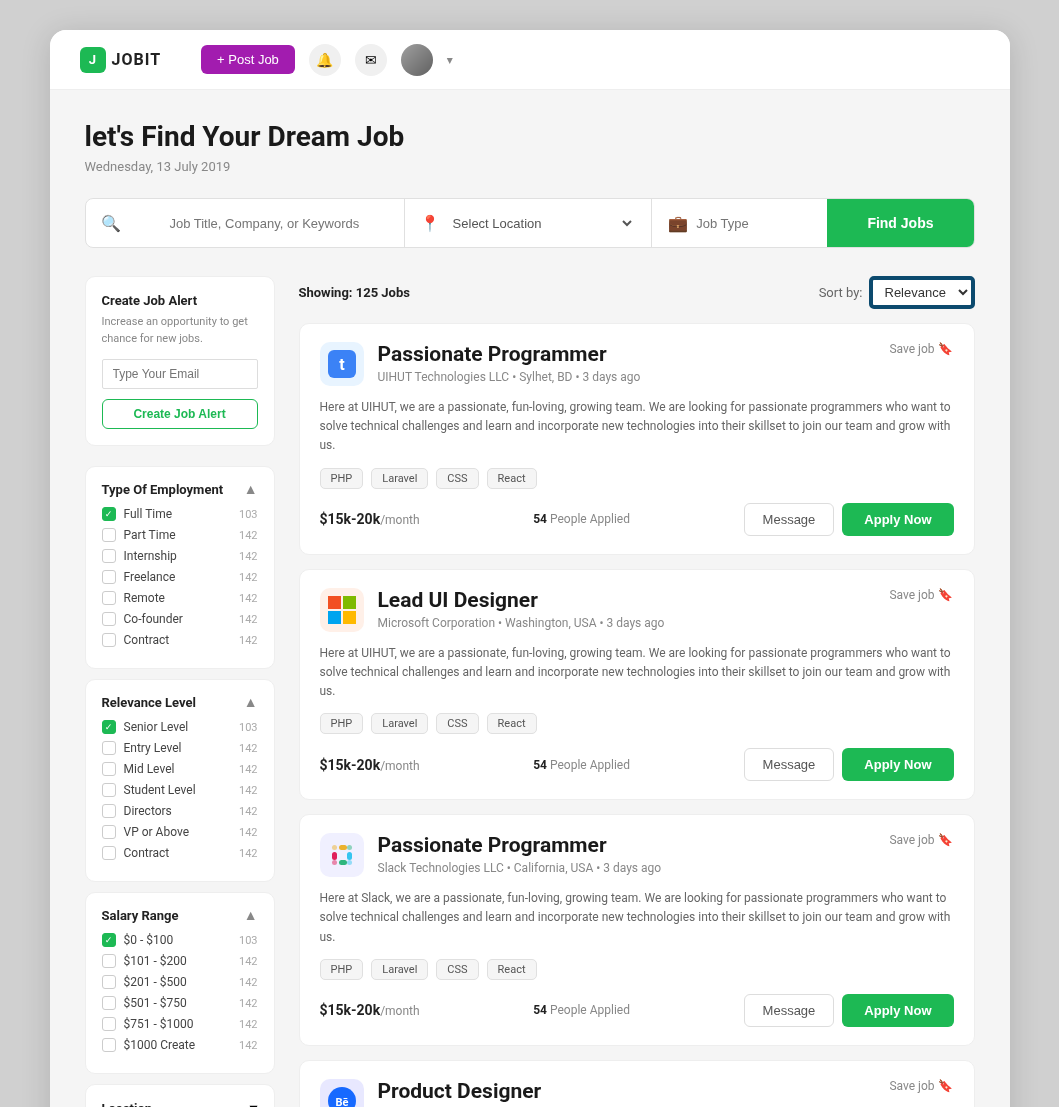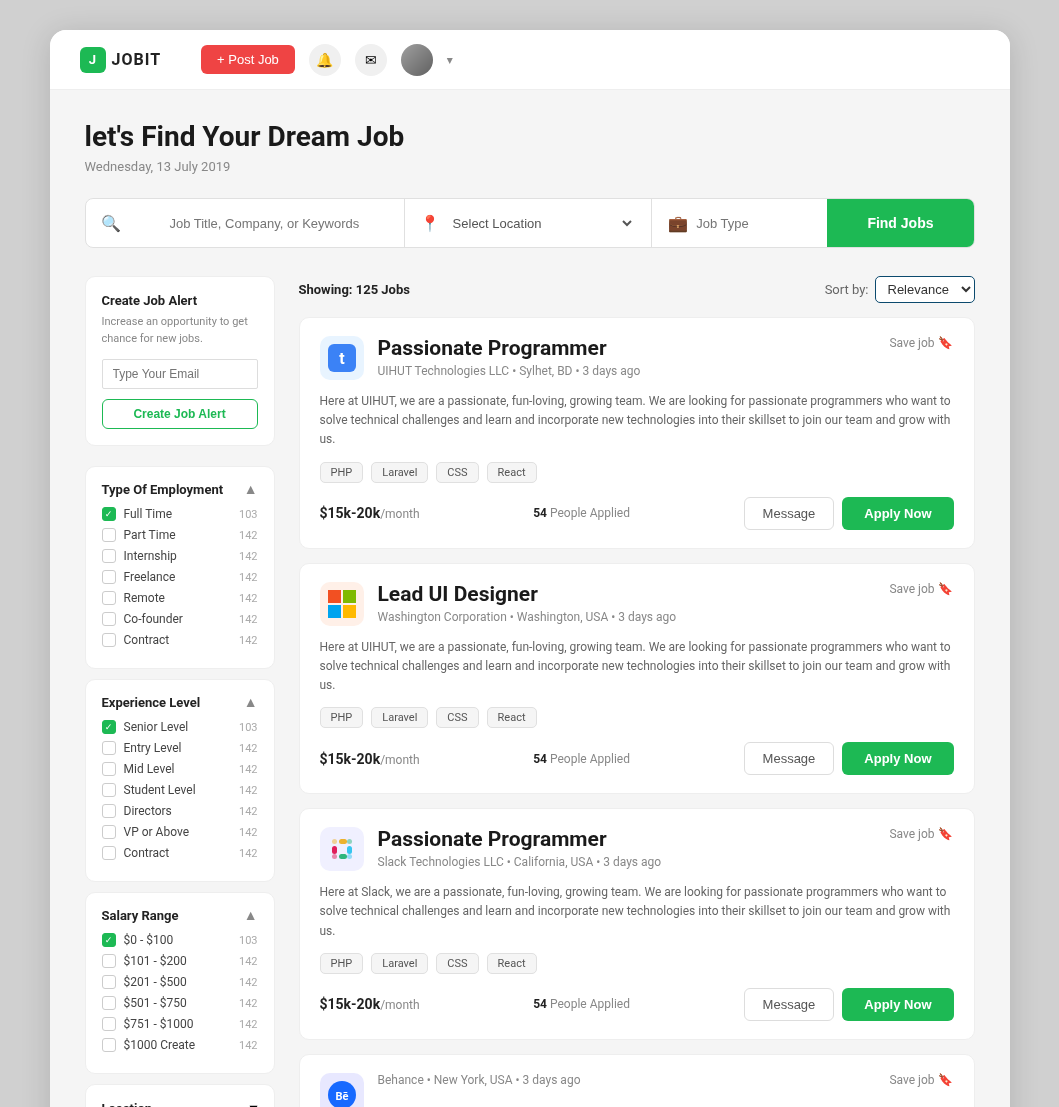--- a/index.html
+++ b/index.html
@@ -69,21 +69,21 @@
       color: #1db954;
       border-bottom: 2px solid #1db954;
       font-weight: 600;
     }
     .nav-right {
       display: flex;
       align-items: center;
       gap: 14px;
     }
     .post-job-btn {
-      background: #ef4444;
+      background: #a21caf;
       color: #fff;
       border: none;
       padding: 7px 16px;
       border-radius: 6px;
       font-size: 13px;
       cursor: pointer;
       display: flex;
       align-items: center;
       gap: 5px;
     }
@@ -342,21 +342,21 @@
       color: #222;
     }
     .sort-control {
       display: flex;
       align-items: center;
       gap: 6px;
       font-size: 13px;
       color: #666;
     }
     .sort-select {
-      border: 1px solid #0c4a6e;
+      border: 4px solid #0c4a6e;
       border-radius: 5px;
       padding: 4px 8px;
       font-size: 13px;
       color: #333;
       background: #fff;
       cursor: pointer;
       outline: none;
     }
     .job-card {
       background: #fff;
@@ -600,21 +600,21 @@
             <div class="filter-item-left">
               <div class="checkbox"></div>
               <span class="filter-label">Contract</span>
             </div>
             <span class="filter-count">142</span>
           </div>
         </div>
 
         <div class="filter-section">
           <div class="filter-header">
-            <span class="filter-title">Experience Level</span>
+            <span class="filter-title">Relevance Level</span>
             <span class="filter-toggle">▲</span>
           </div>
           <div class="filter-item">
             <div class="filter-item-left">
               <div class="checkbox checked"></div>
               <span class="filter-label">Senior Level</span>
             </div>
             <span class="filter-count">103</span>
           </div>
           <div class="filter-item">
@@ -782,21 +782,21 @@
               <div class="ms-grid">
                 <div class="ms-cell-red"></div>
                 <div class="ms-cell-green"></div>
                 <div class="ms-cell-blue"></div>
                 <div class="ms-cell-yellow"></div>
               </div>
             </div>
             <div class="job-info">
               <div class="job-title">Lead UI Designer</div>
               <div class="job-meta">
-                <span>Washington Corporation</span>
+                <span>Microsoft Corporation</span>
                 <span> • </span>
                 <span>Washington, USA</span>
                 <span> • </span>
                 <span>3 days ago</span>
               </div>
             </div>
             <div class="save-job">
               <span>Save job</span>
               <span>🔖</span>
             </div>
@@ -876,20 +876,21 @@
 
         <div class="job-card">
           <div class="job-card-header">
             <div class="company-logo logo-behance">
               <svg width="30" height="30" viewBox="0 0 30 30">
                 <circle cx="15" cy="15" r="14" fill="#1769FF"></circle>
                 <text x="50%" y="56%" dominant-baseline="middle" text-anchor="middle" fill="white" font-size="11" font-weight="bold">Bē</text>
               </svg>
             </div>
             <div class="job-info">
+              <div class="job-title">Product Designer</div>
               <div class="job-meta">
                 <span>Behance</span>
                 <span> • </span>
                 <span>New York, USA</span>
                 <span> • </span>
                 <span>3 days ago</span>
               </div>
             </div>
             <div class="save-job">
               <span>Save job</span>

